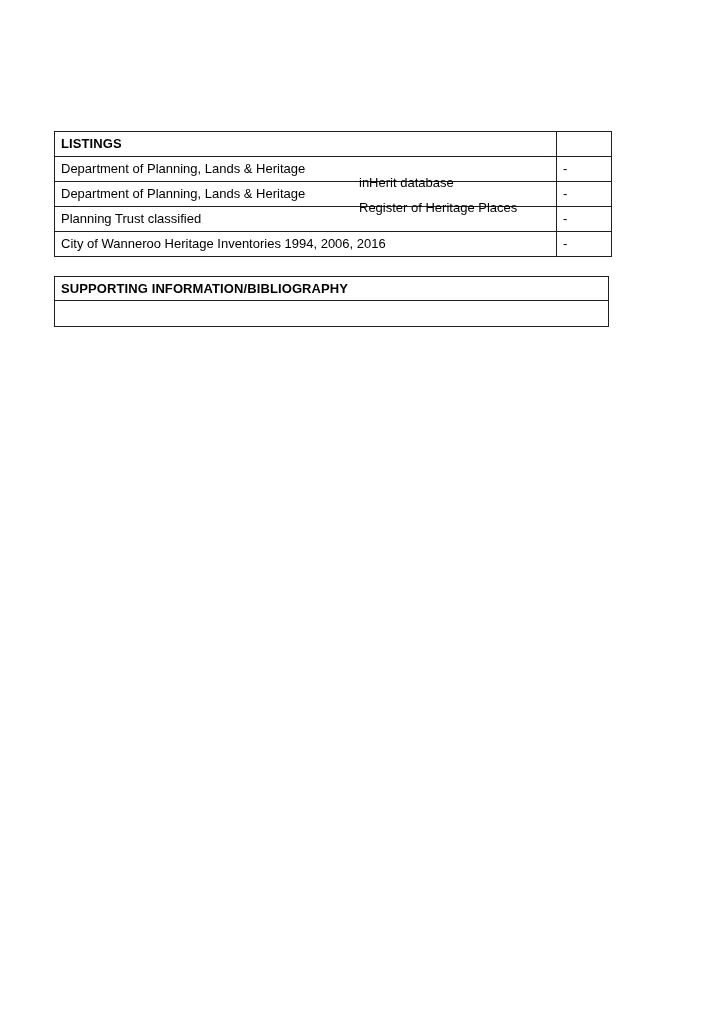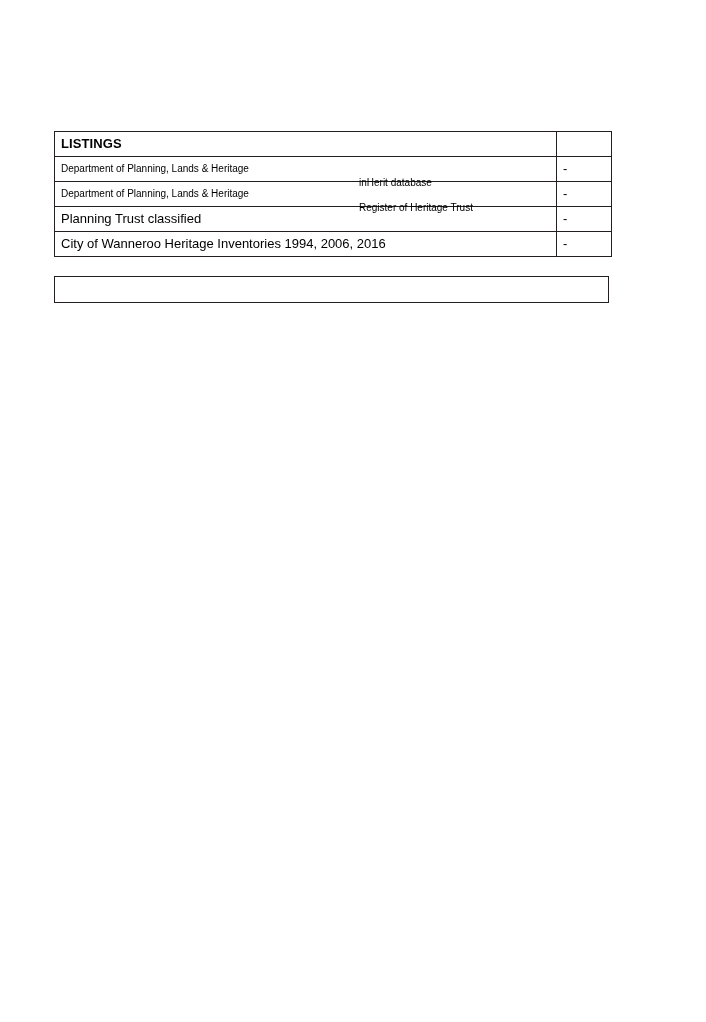--- a/index.html
+++ b/index.html
@@ -63,21 +63,21 @@
   }
   .cell-text.bold {
     font-weight: bold;
     letter-spacing: 0.1px;
   }
 
   
   .seg-row {
     display: block;
     position: relative;
-    font-size: 10px;
+    font-size: 13px;
     line-height: 16px;
     height: 16px;
     padding-left: 6px;
     white-space: nowrap;
   }
   .seg-row .seg-b {
     position: absolute;
     left: 304px;
     top: 14px;
   }
@@ -121,21 +121,21 @@
           </span>
         </td>
         <td class="col-flag">
           <span class="flag-text">-</span>
         </td>
       </tr>
 
       <tr>
         <td class="col-main">
           <span class="seg-row">
-            <span class="seg-a">Department of Planning, Lands &amp; Heritage</span><span class="seg-b">Register of Heritage Trust</span>
+            <span class="seg-a">Department of Planning, Lands &amp; Heritage</span><span class="seg-b">Register of Heritage Places</span>
           </span>
         </td>
         <td class="col-flag">
           <span class="flag-text">-</span>
         </td>
       </tr>
 
       <tr>
         <td class="col-main">
           <span class="cell-text">Planning Trust classified</span>
@@ -151,20 +151,25 @@
         </td>
         <td class="col-flag">
           <span class="flag-text">-</span>
         </td>
       </tr>
     </tbody>
   </table>
 
   <table class="doc-table" id="supporting-table">
     <tbody>
+      <tr>
+        <td>
+          <span class="cell-text bold">SUPPORTING INFORMATION/BIBLIOGRAPHY</span>
+        </td>
+      </tr>
       <tr class="empty-row">
         <td>
           <span class="cell-text"></span>
         </td>
       </tr>
     </tbody>
   </table>
 
 </div>
 

